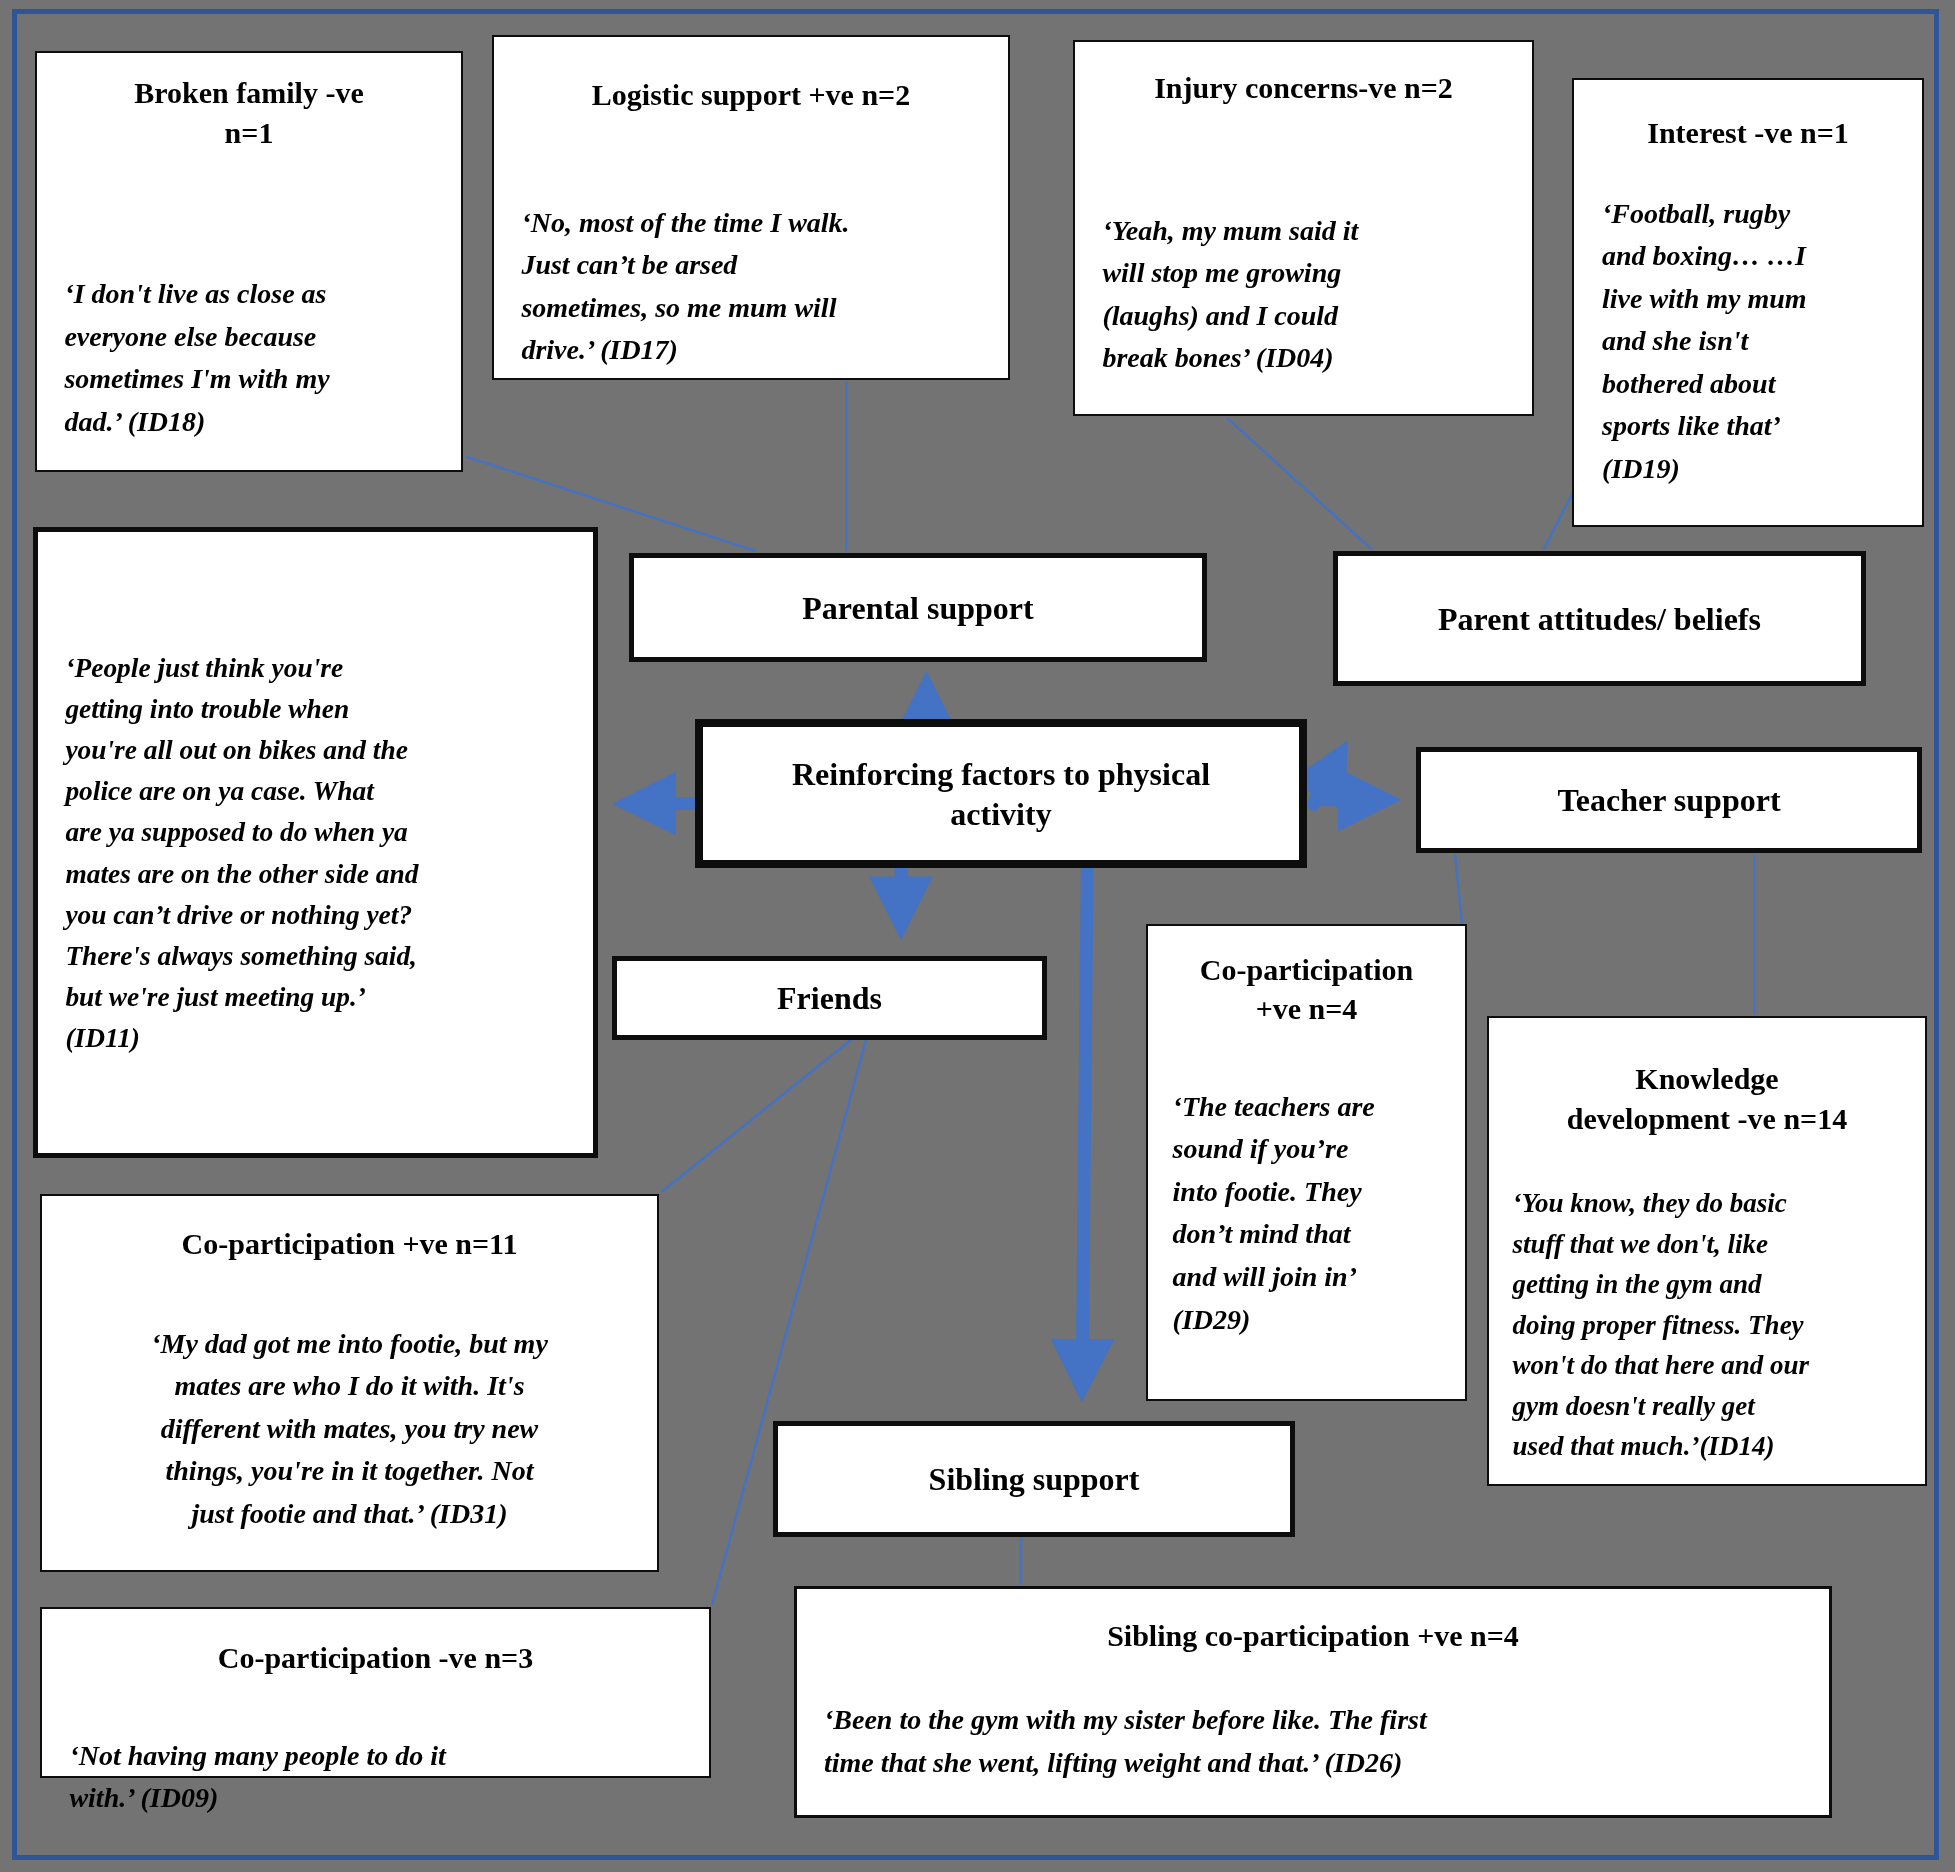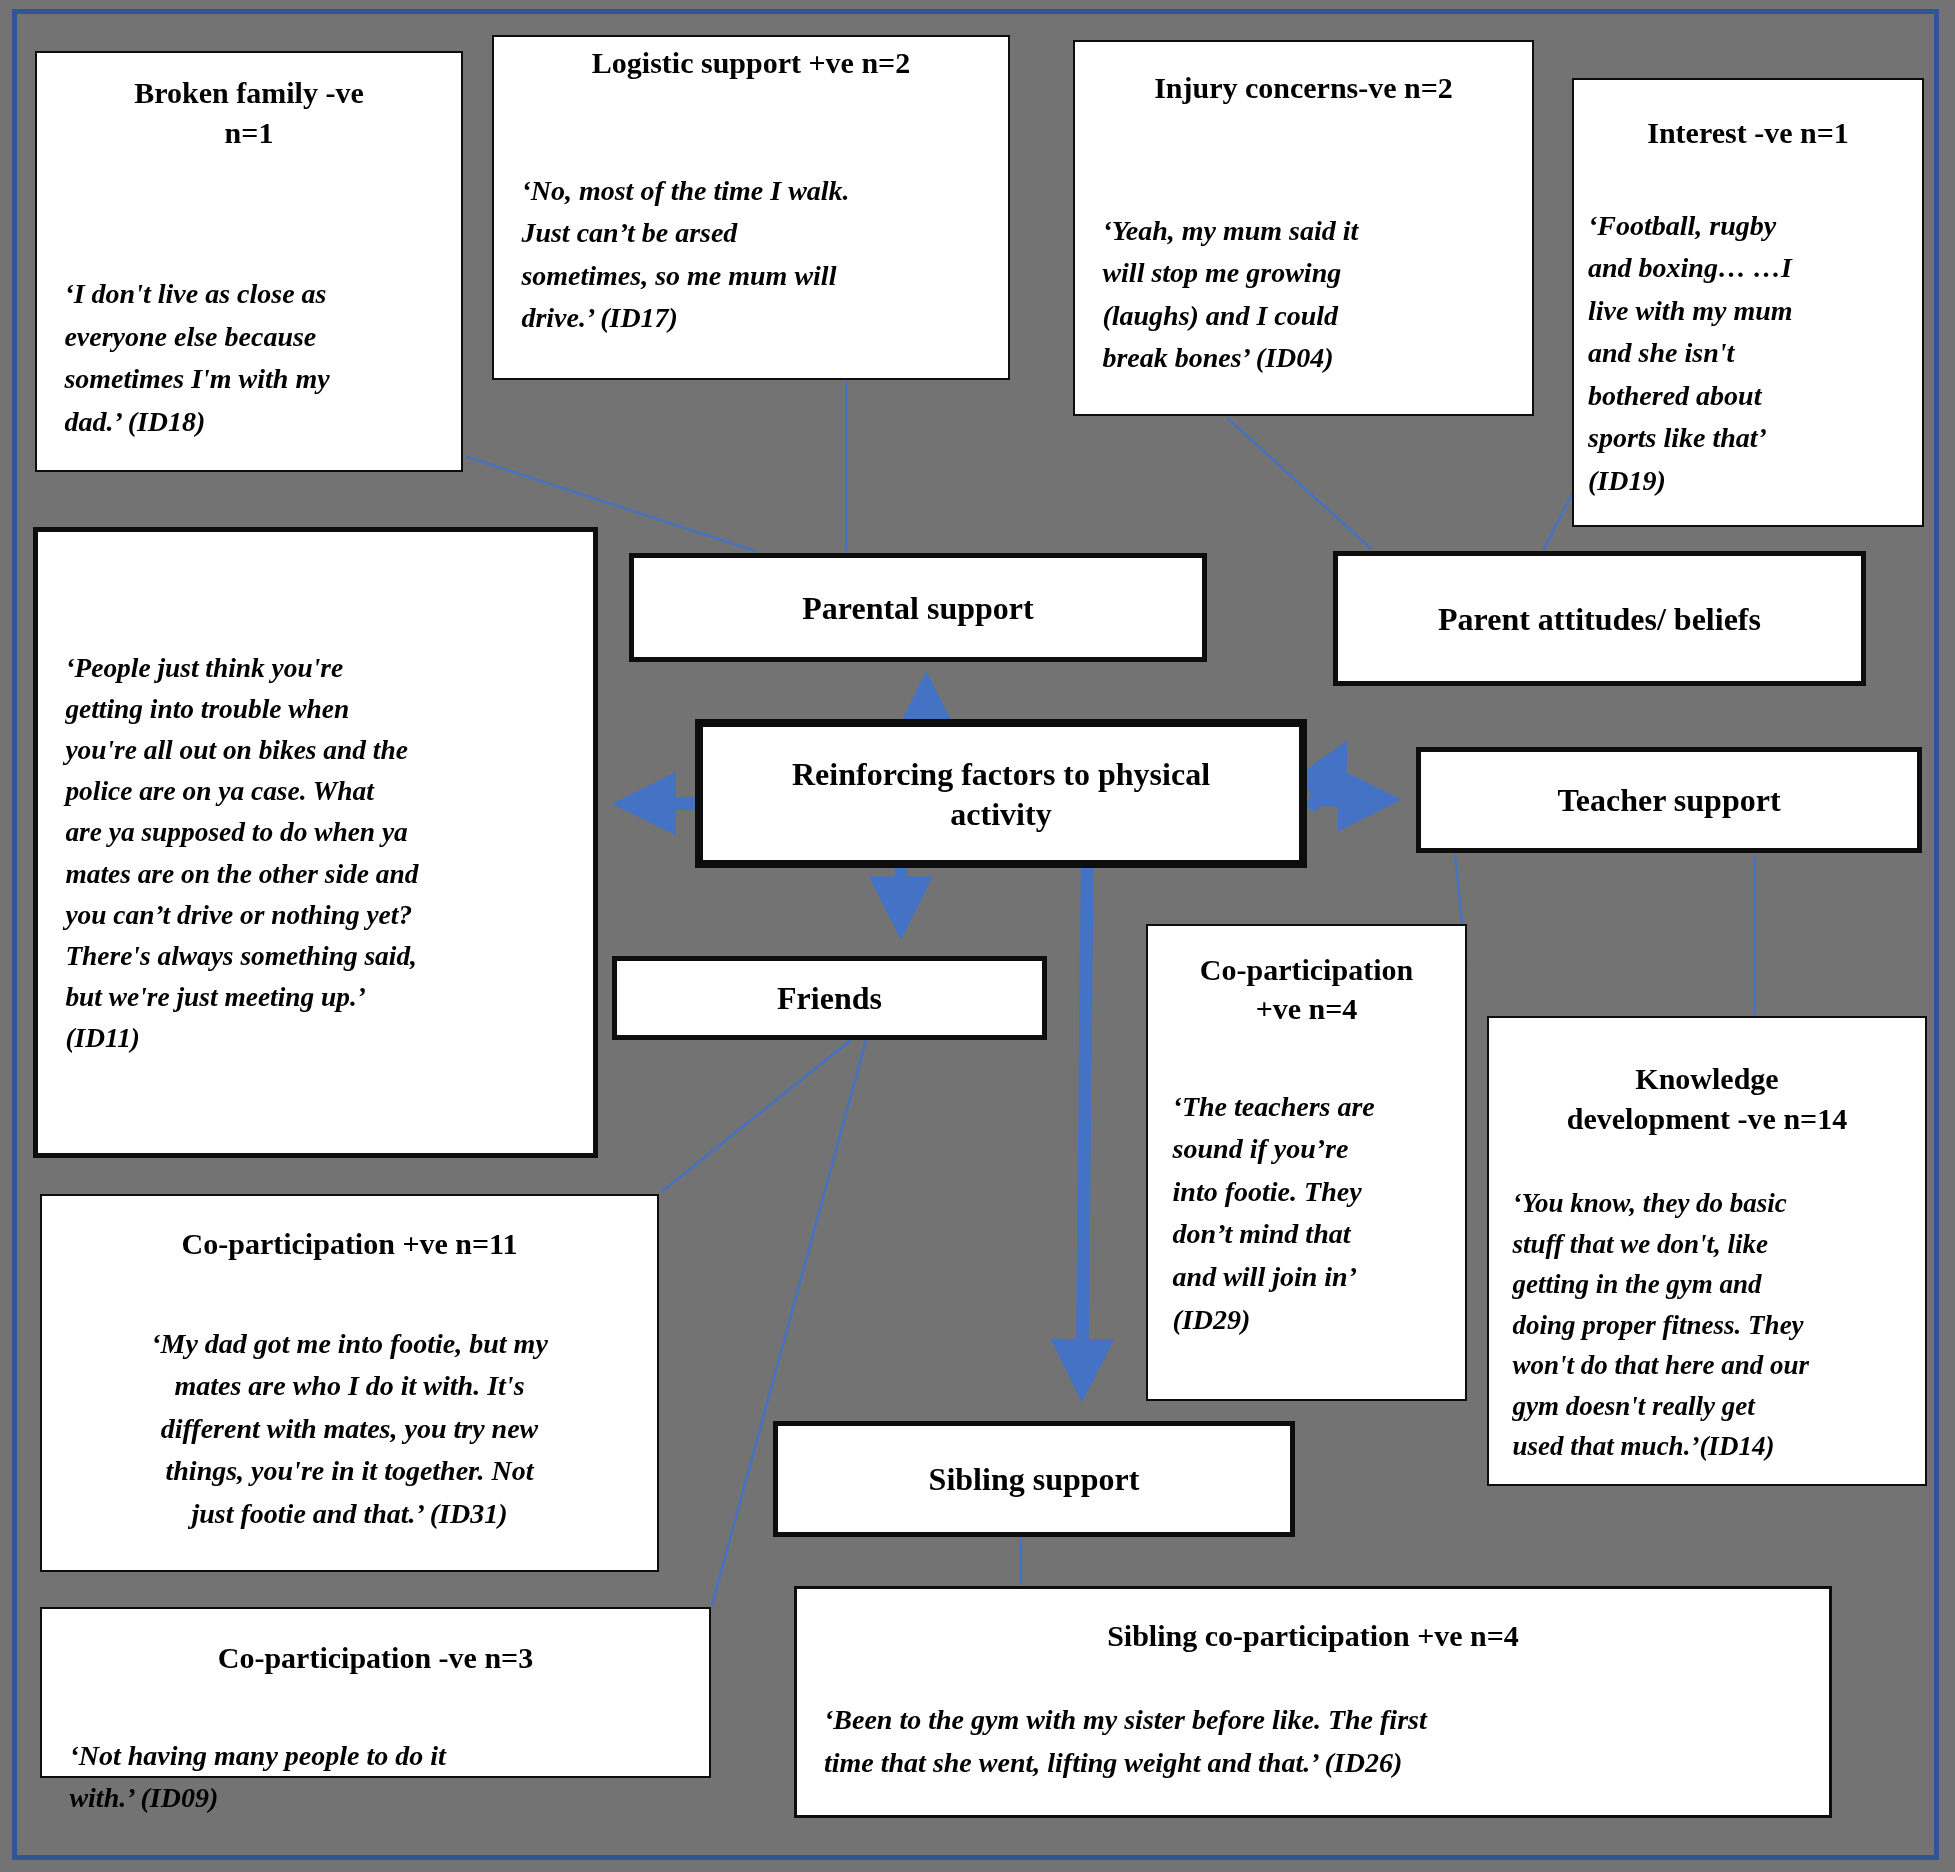--- a/index.html
+++ b/index.html
@@ -71,38 +71,38 @@
   <div class="tbox" style="left:35px;top:51px;width:428px;height:421px;">
     <div class="title" style="padding-top:20px;">Broken family -ve
 n=1</div>
     <div class="quote" style="margin-top:121px;">‘I don't live as close as
 everyone else because
 sometimes I'm with my
 dad.’ (ID18)</div>
   </div>
 
   <div class="tbox" style="left:492px;top:35px;width:518px;height:345px;">
-    <div class="title" style="padding-top:6px;">Logistic support +ve n=2</div>
+    <div class="title" style="padding-top:38px;">Logistic support +ve n=2</div>
     <div class="quote" style="margin-top:87px;">‘No, most of the time I walk.
 Just can’t be arsed
 sometimes, so me mum will
 drive.’ (ID17)</div>
   </div>
 
   <div class="tbox" style="left:1073px;top:40px;width:461px;height:376px;">
     <div class="title" style="padding-top:26px;">Injury concerns-ve n=2</div>
     <div class="quote" style="margin-top:102px;">‘Yeah, my mum said it
 will stop me growing
 (laughs) and I could
 break bones’ (ID04)</div>
   </div>
 
   <div class="tbox" style="left:1572px;top:78px;width:352px;height:449px;">
     <div class="title" style="padding-top:33px;">Interest -ve n=1</div>
-    <div class="quote" style="margin-top:52px;padding-left:14px;padding-right:14px;">‘Football, rugby
+    <div class="quote" style="margin-top:40px;padding-left:28px;padding-right:14px;">‘Football, rugby
 and boxing… …I
 live with my mum
 and she isn't
 bothered about
 sports like that’
 (ID19)</div>
   </div>
 
   <div class="tbox thick" style="left:33px;top:527px;width:565px;height:631px;">
     <div class="quote" style="margin-top:116px;font-size:27.4px;line-height:1.5;padding-right:14px;">‘People just think you're

